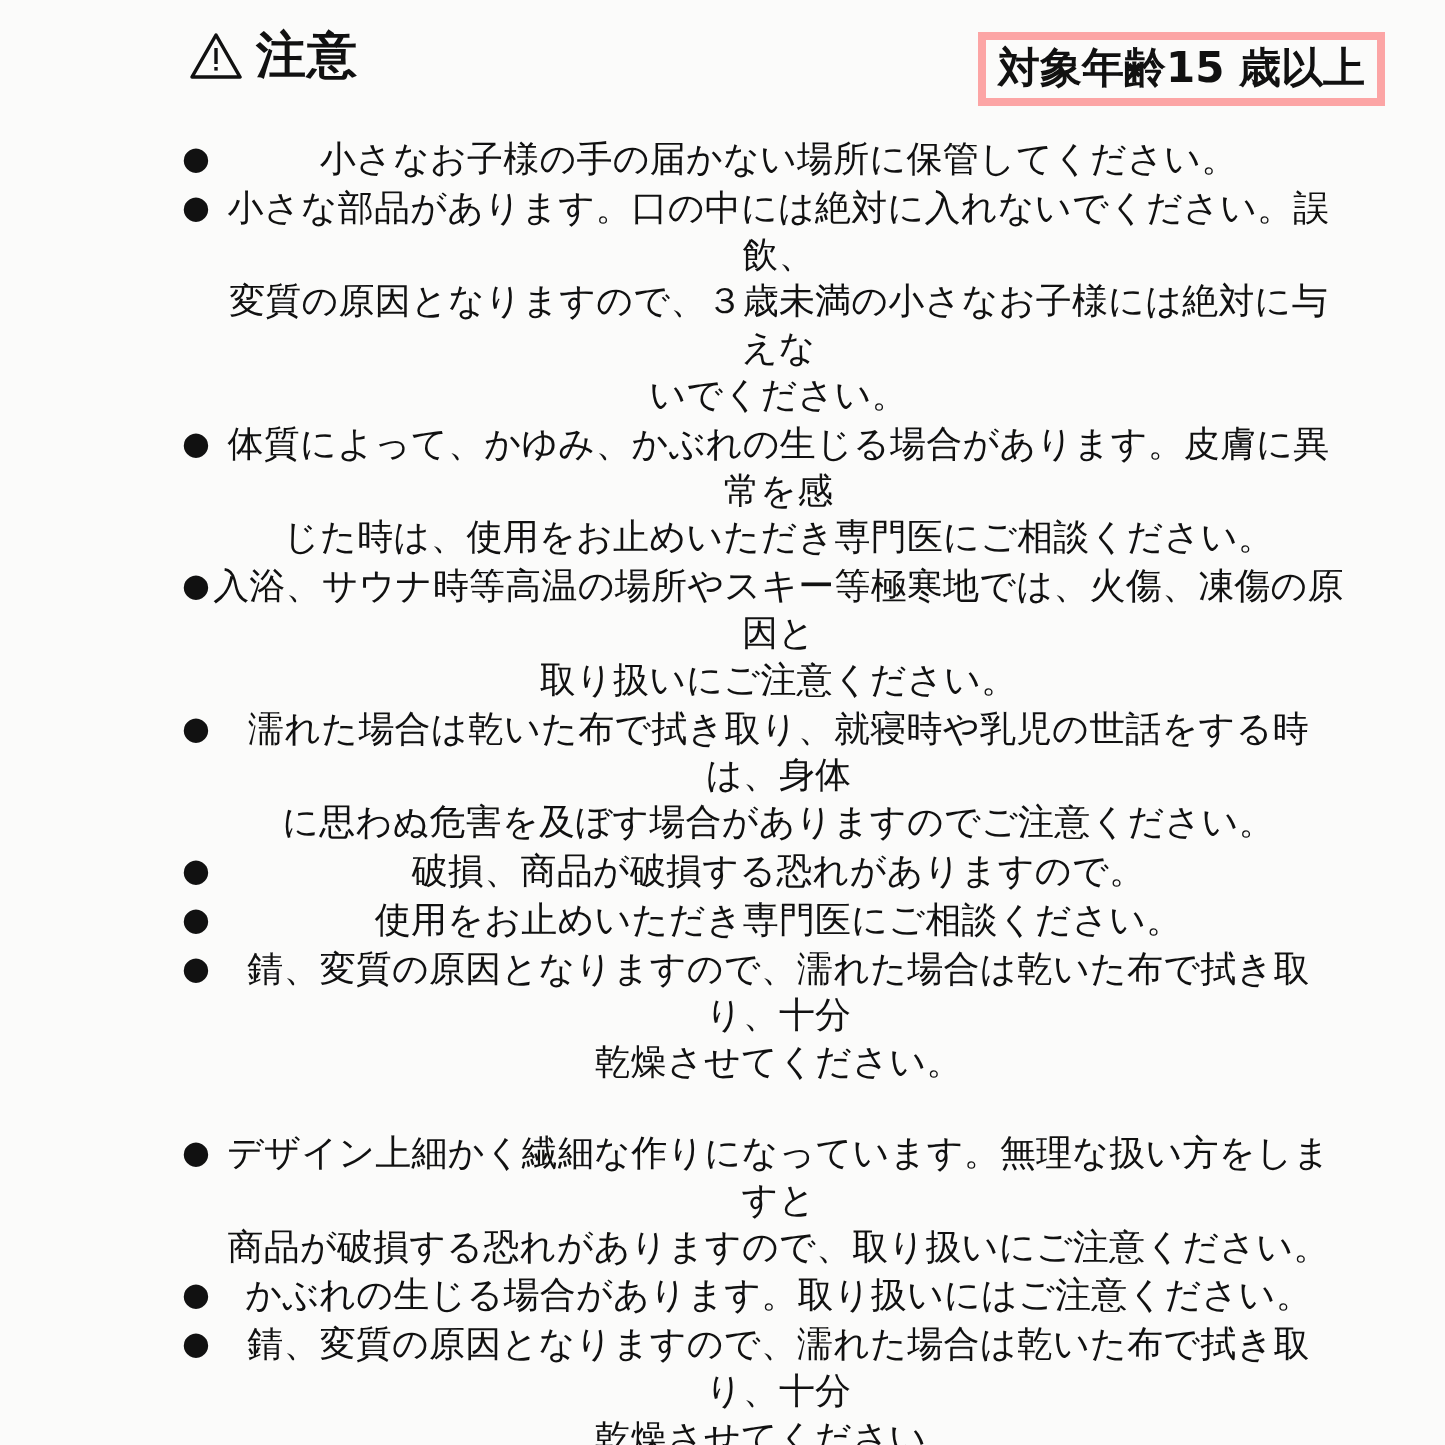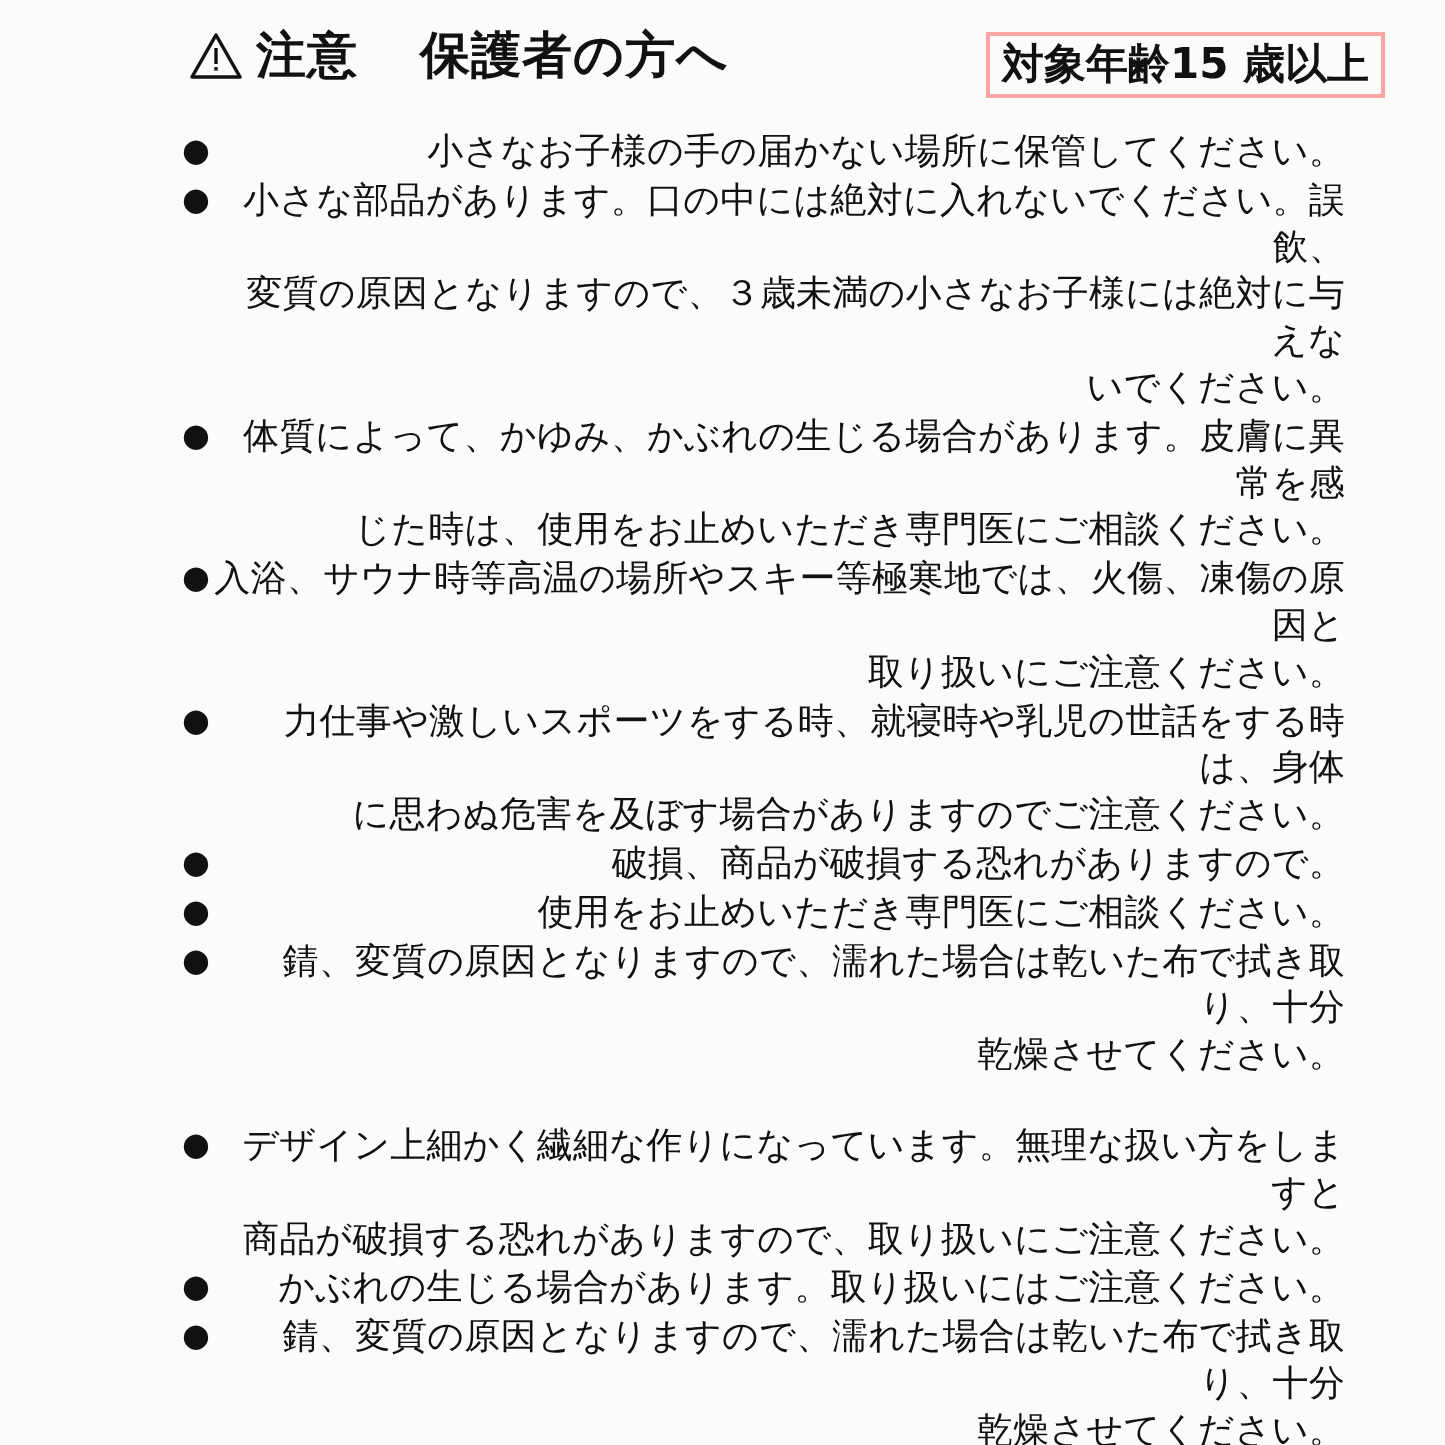--- a/index.html
+++ b/index.html
@@ -45,21 +45,21 @@
     width: 52px;
     height: 48px;
     flex: 0 0 auto;
     display: block;
   }
   .caution-title .gap {
     display: inline-block;
     width: 34px;
   }
   .age-box {
-    border: 4px solid #fca5a5;
+    border: 8px solid #fca5a5;
     padding: 6px 12px 8px 12px;
     font-size: 42px;
     font-weight: 700;
     line-height: 1.05;
     white-space: nowrap;
     margin-top: 4px;
   }
 
   
   .list {
@@ -77,42 +77,41 @@
   }
   .bullet {
     flex: 0 0 auto;
     width: 30px;
     font-size: 32px;
     line-height: 1.42;
     color: #111;
   }
   .item-text {
     flex: 1 1 auto;
-    text-align: right;
+    text-align: center;
     white-space: pre-line;
   }
   .group-gap {
     height: 42px;
   }
 </style>
 </head>
 <body>
 
 <div class="page">
 
   <div class="header-row">
     <div class="caution-title">
       <svg class="warn-triangle" viewBox="0 0 52 48" aria-hidden="true">
         <polygon points="26,3 50,45 2,45" fill="none" stroke="#111111" stroke-width="3.5" stroke-linejoin="round"></polygon>
         <rect x="24.3" y="16" width="3.4" height="16" fill="#111111"></rect>
         <rect x="24.3" y="35" width="3.4" height="3.6" fill="#111111"></rect>
       </svg>
       <span>注意</span>
       <span class="gap"></span>
-      <span>保護者の方へ</span>
     </div>
     <div class="age-box">対象年齢15 歳以上</div>
   </div>
 
   <div class="list">
 
     <div>
       <div class="item">
         <span class="bullet">●</span>
         <span class="item-text">小さなお子様の手の届かない場所に保管してください。</span>
@@ -128,21 +127,21 @@
         <span class="item-text">体質によって、かゆみ、かぶれの生じる場合があります。皮膚に異常を感
 じた時は、使用をお止めいただき専門医にご相談ください。</span>
       </div>
       <div class="item">
         <span class="bullet">●</span>
         <span class="item-text">入浴、サウナ時等高温の場所やスキー等極寒地では、火傷、凍傷の原因と
 取り扱いにご注意ください。</span>
       </div>
       <div class="item">
         <span class="bullet">●</span>
-        <span class="item-text">力仕事や激しいスポーツをする時、就寝時や乳児の世話をする時は、身体
+        <span class="item-text">濡れた場合は乾いた布で拭き取り、就寝時や乳児の世話をする時は、身体
 に思わぬ危害を及ぼす場合がありますのでご注意ください。</span>
       </div>
       <div class="item">
         <span class="bullet">●</span>
         <span class="item-text">破損、商品が破損する恐れがありますので。</span>
       </div>
       <div class="item">
         <span class="bullet">●</span>
         <span class="item-text">使用をお止めいただき専門医にご相談ください。</span>
       </div>

